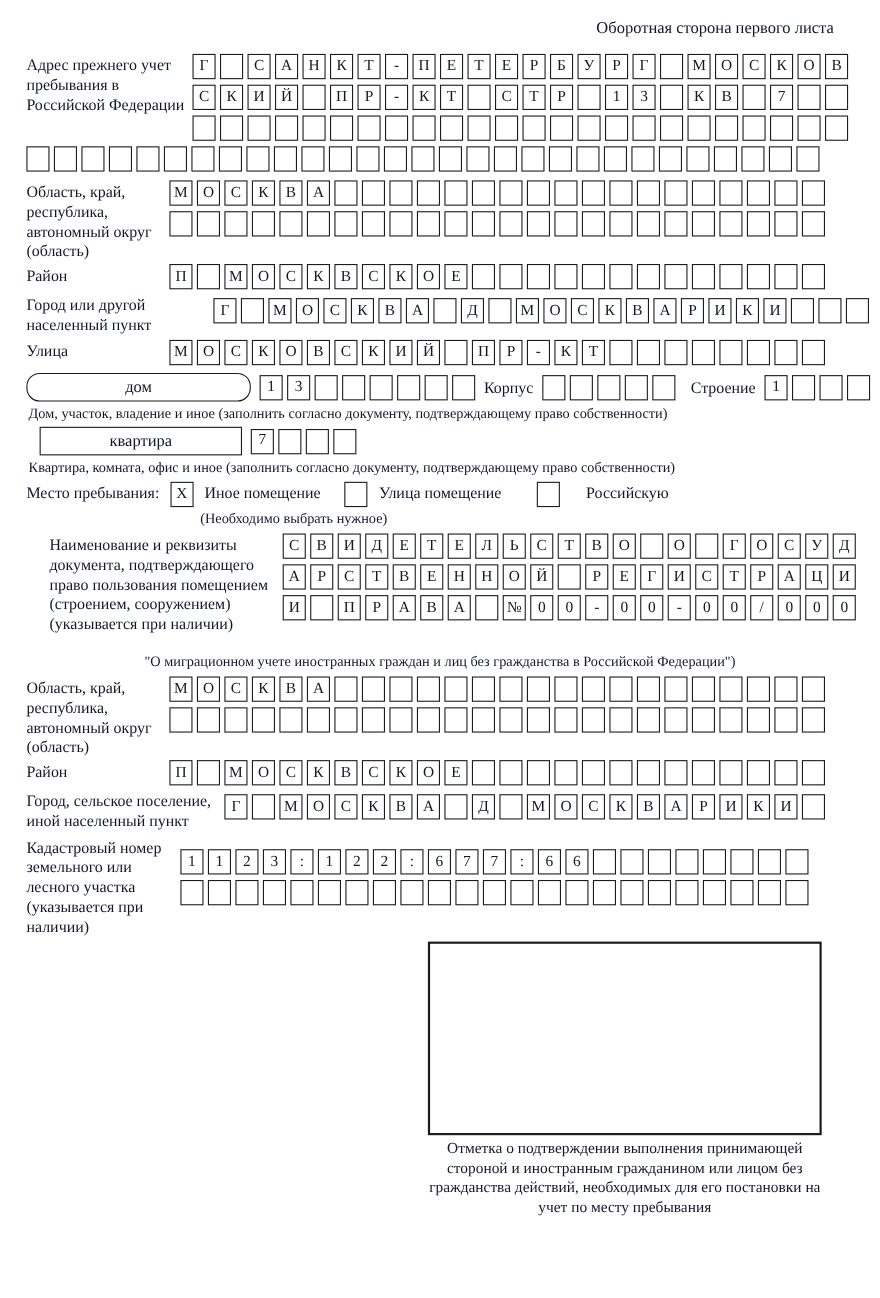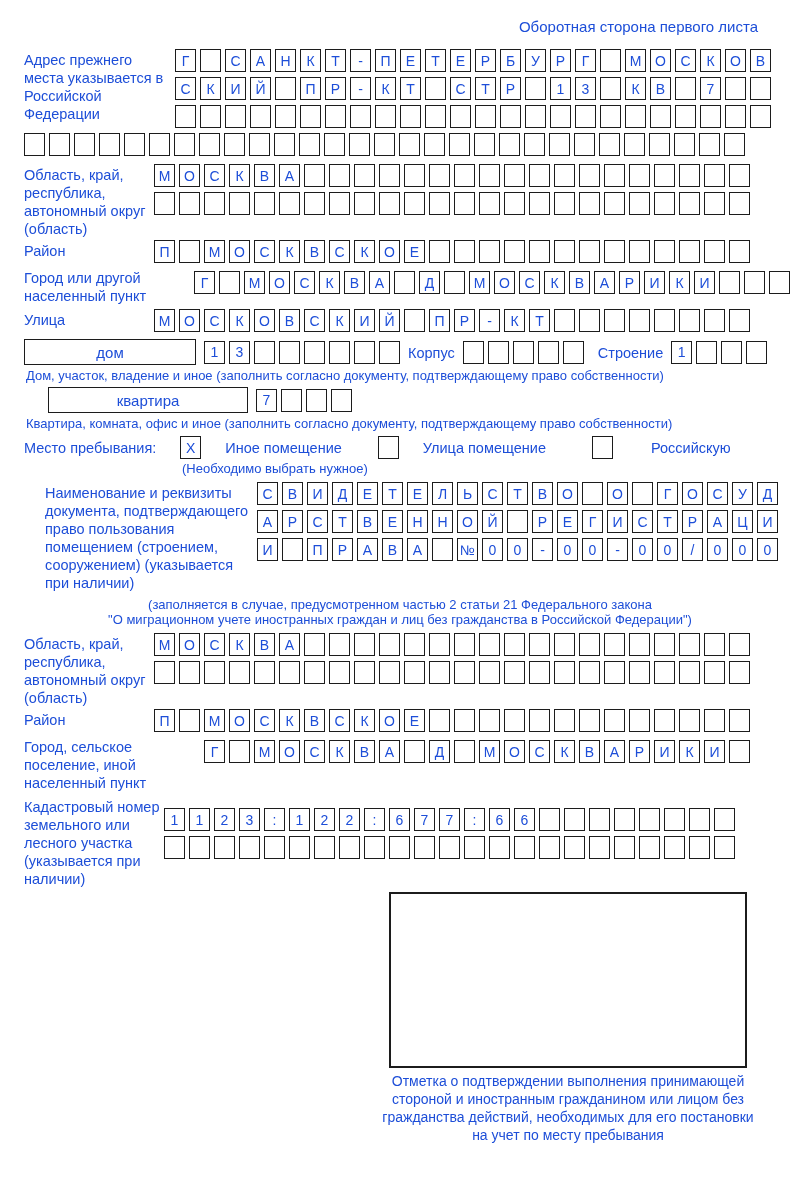--- a/index.html
+++ b/index.html
@@ -1,20 +1,20 @@
 <!DOCTYPE html>
 <html><head>
 <meta charset="utf-8">
 <style>
   * { margin:0; padding:0; box-sizing:border-box; }
   html,body { background:#ffffff; }
   .page {
     width:800px; height:1180px; margin:0 auto; background:#fff;
-    font-family:Liberation Sans, sans-serif;
-    color:#1d4ed8; padding:12px 24px 0 24px; overflow:hidden;
+    font-family:Liberation Serif, serif;
+    color:#0f172a; padding:12px 24px 0 24px; overflow:hidden;
   }
   .hdr { text-align:right; font-size:15px; padding-right:18px; margin-top:6px; }
 
   .field { display:flex; align-items:flex-start; }
   .flabel { font-size:14.5px; line-height:18px; flex:0 0 auto; padding-top:2px; }
   .rows { display:flex; flex-direction:column; gap:5px; }
 
   .cellrow { display:flex; gap:4px; }
   .cell {
     width:21px; height:23px; border:1.6px solid #1c1c1c; background:#fff;
@@ -36,21 +36,21 @@
   .stamp-caption { font-size:14px; line-height:18px; text-align:center; margin-top:4px; }
 </style>
 </head>
 <body>
 
 <div class="page">
 
   <div class="hdr">Оборотная сторона первого листа</div>
 
   <div class="field" style="margin-top:14px;">
-    <div class="flabel" style="width:151px;">Адрес прежнего места указывается в Российской Федерации</div>
+    <div class="flabel" style="width:151px;">Адрес прежнего учет пребывания в Российской Федерации</div>
     <div class="rows">
       <div class="cellrow">
           <div class="cell">Г</div>
           <div class="cell"></div>
           <div class="cell">С</div>
           <div class="cell">А</div>
           <div class="cell">Н</div>
           <div class="cell">К</div>
           <div class="cell">Т</div>
           <div class="cell">-</div>
@@ -300,21 +300,21 @@
         <div class="cell"></div>
         <div class="cell"></div>
         <div class="cell"></div>
         <div class="cell"></div>
         <div class="cell"></div>
         <div class="cell"></div>
       </div>
   </div>
 
   <div class="inline" style="margin-top:7px; gap:8px;">
-    <div class="namedbox" style="width:172px;">дом</div>
+    <div class="namedbox" style="width:204px;border-radius:12px;">дом</div>
     <div class="cellrow">
         <div class="cell">1</div>
         <div class="cell">3</div>
         <div class="cell"></div>
         <div class="cell"></div>
         <div class="cell"></div>
         <div class="cell"></div>
         <div class="cell"></div>
         <div class="cell"></div>
       </div>
@@ -330,31 +330,31 @@
     <div class="cellrow">
         <div class="cell">1</div>
         <div class="cell"></div>
         <div class="cell"></div>
         <div class="cell"></div>
       </div>
   </div>
   <div class="caption" style="margin-left:2px;">Дом, участок, владение и иное (заполнить согласно документу, подтверждающему право собственности)</div>
 
   <div class="inline" style="margin-top:3px; gap:8px;">
-    <div class="namedbox" style="width:200px; margin-left:24px;">квартира</div>
+    <div class="namedbox" style="width:184px; margin-left:12px;">квартира</div>
     <div class="cellrow">
         <div class="cell">7</div>
         <div class="cell"></div>
         <div class="cell"></div>
         <div class="cell"></div>
       </div>
   </div>
   <div class="caption" style="margin-left:2px;">Квартира, комната, офис и иное (заполнить согласно документу, подтверждающему право собственности)</div>
 
-  <div class="inline" style="margin-top:5px; gap:24px; font-size:14.5px;">
+  <div class="inline" style="margin-top:5px; gap:10px; font-size:14.5px;">
     <span>Место пребывания:</span>
     <div class="cellrow">
         <div class="cell">X</div>
       </div>
     <span>Иное помещение</span>
     <div class="cellrow" style="margin-left:12px;">
         <div class="cell"></div>
       </div>
     <span>Улица помещение</span>
     <div class="cellrow" style="margin-left:22px;">
@@ -432,21 +432,20 @@
           <div class="cell">0</div>
           <div class="cell">0</div>
           <div class="cell">/</div>
           <div class="cell">0</div>
           <div class="cell">0</div>
           <div class="cell">0</div>
         </div>
     </div>
   </div>
 
-  <div class="note center" style="margin-top:5px;">(заполняется в случае, предусмотренном частью 2 статьи 21 Федерального закона</div>
   <div class="note center">"О миграционном учете иностранных граждан и лиц без гражданства в Российской Федерации")</div>
 
   <div class="field" style="margin-top:6px; min-height:72px;">
     <div class="flabel" style="width:130px;">Область, край, республика, автономный округ (область)</div>
     <div class="rows">
       <div class="cellrow">
           <div class="cell">М</div>
           <div class="cell">О</div>
           <div class="cell">С</div>
           <div class="cell">К</div>

